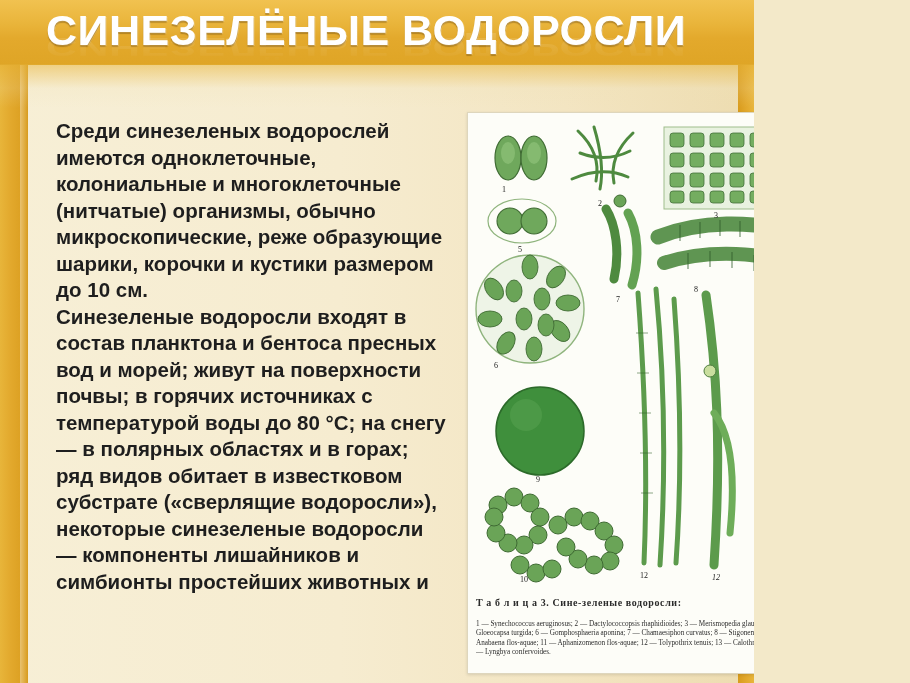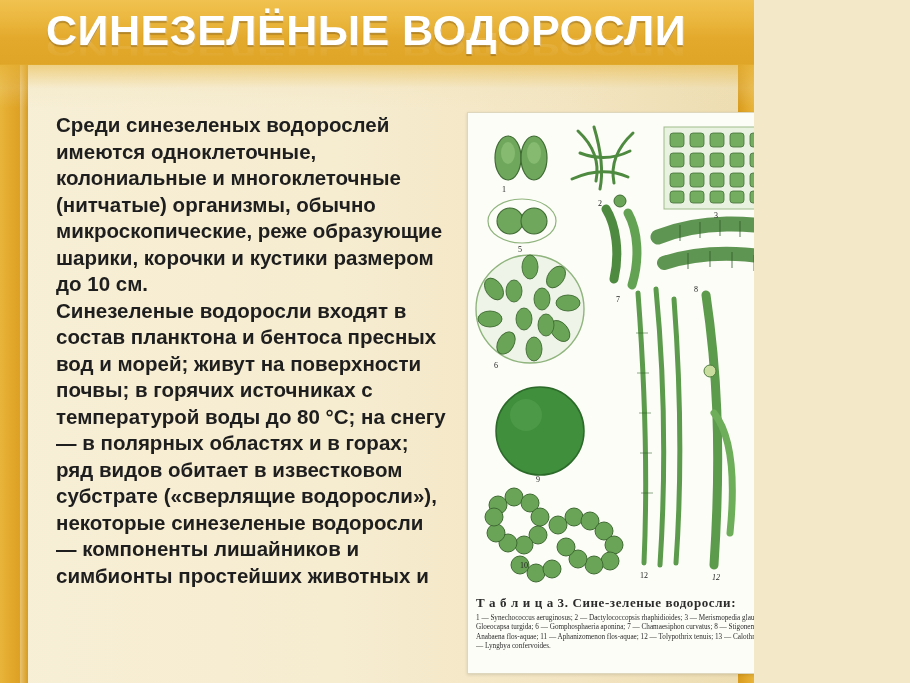--- a/index.html
+++ b/index.html
@@ -99,21 +99,21 @@
     left: 56px;
     top: 112px;
     width: 390px;
     font-size: 20.5px;
     line-height: 26.5px;
     font-weight: bold;
     color: #1e1e1e;
     font-family: "Liberation Sans", sans-serif;
   }
   .body-text p {
-    margin: 0 0 0 0;
+    margin: 6px 0 0 0;
   }
   .body-text p + p {
     margin-top: 0px;
   }
   
   .figure {
     position: absolute;
     left: 467px;
     top: 112px;
     width: 427px;
@@ -135,25 +135,25 @@
     position: absolute;
     left: 8px;
     top: 485px;
     width: 412px;
     font-size: 7.2px;
     line-height: 9.2px;
     color: #2b2b2b;
     font-family: "Liberation Serif", serif;
   }
   .fig-caption .cap-title {
-    font-size: 13px;
+    font-size: 10px;
     letter-spacing: 0.6px;
     font-weight: bold;
     display: block;
-    margin-bottom: 7px;
+    margin-bottom: 13px;
   }
   .fig-caption .cap-list {
     display: block;
   }
   .fig-num {
     position: absolute;
     font-size: 8px;
     color: #222;
     font-family: "Liberation Serif", serif;
   }
@@ -381,21 +381,21 @@
 
       <span class="fig-num" style="left:34px; top:72px;">1</span>
       <span class="fig-num" style="left:130px; top:86px;">2</span>
       <span class="fig-num" style="left:246px; top:98px;">3</span>
       <span class="fig-num" style="left:360px; top:102px;">4</span>
       <span class="fig-num" style="left:50px; top:132px;">5</span>
       <span class="fig-num" style="left:26px; top:248px;">6</span>
       <span class="fig-num" style="left:148px; top:182px;">7</span>
       <span class="fig-num" style="left:226px; top:172px;">8</span>
       <span class="fig-num" style="left:68px; top:362px;">9</span>
-      <span class="fig-num" style="left:52px; top:448px;text-align:center;">10</span>
+      <span class="fig-num" style="left:52px; top:462px;text-align:center;">10</span>
       <span class="fig-num" style="left:172px; top:458px;">12</span>
       <span class="fig-num" style="left:244px; top:460px;font-style:italic;">12</span>
       <span class="fig-num" style="left:302px; top:460px;">13</span>
       <span class="fig-num" style="left:344px; top:460px;">17</span>
       <span class="fig-num" style="left:390px; top:460px;">15</span>
     </div>
 
     <div class="fig-caption">
       <span class="cap-title">Т а б л и ц а 3. Сине-зеленые водоросли:</span>
       <span class="cap-list">1 — Synechococcus aeruginosus; 2 — Dactylococcopsis rhaphidioides; 3 — Merismopedia glauca; 4 — Microcystis aeruginosa; 5 — Gloeocapsa turgida; 6 — Gomphosphaeria aponina; 7 — Chamaesiphon curvatus; 8 — Stigonema ocellatum; 9 — Nostoc pruniforme; 10 — Anabaena flos-aquae; 11 — Aphanizomenon flos-aquae; 12 — Tolypothrix tenuis; 13 — Calothrix gypsophila; 14 — Oscillatoria chalybea; 15 — Lyngbya confervoides.</span>

